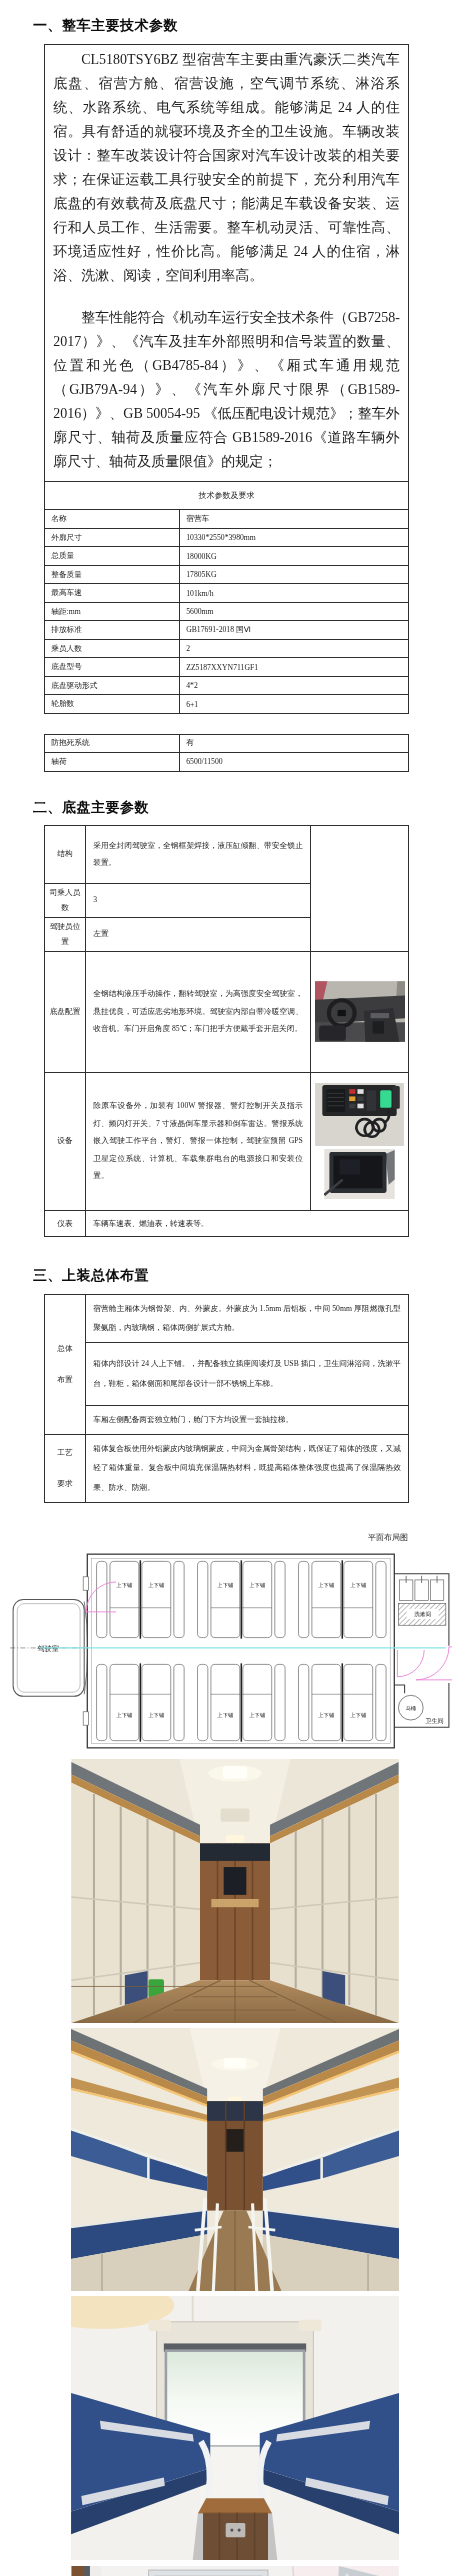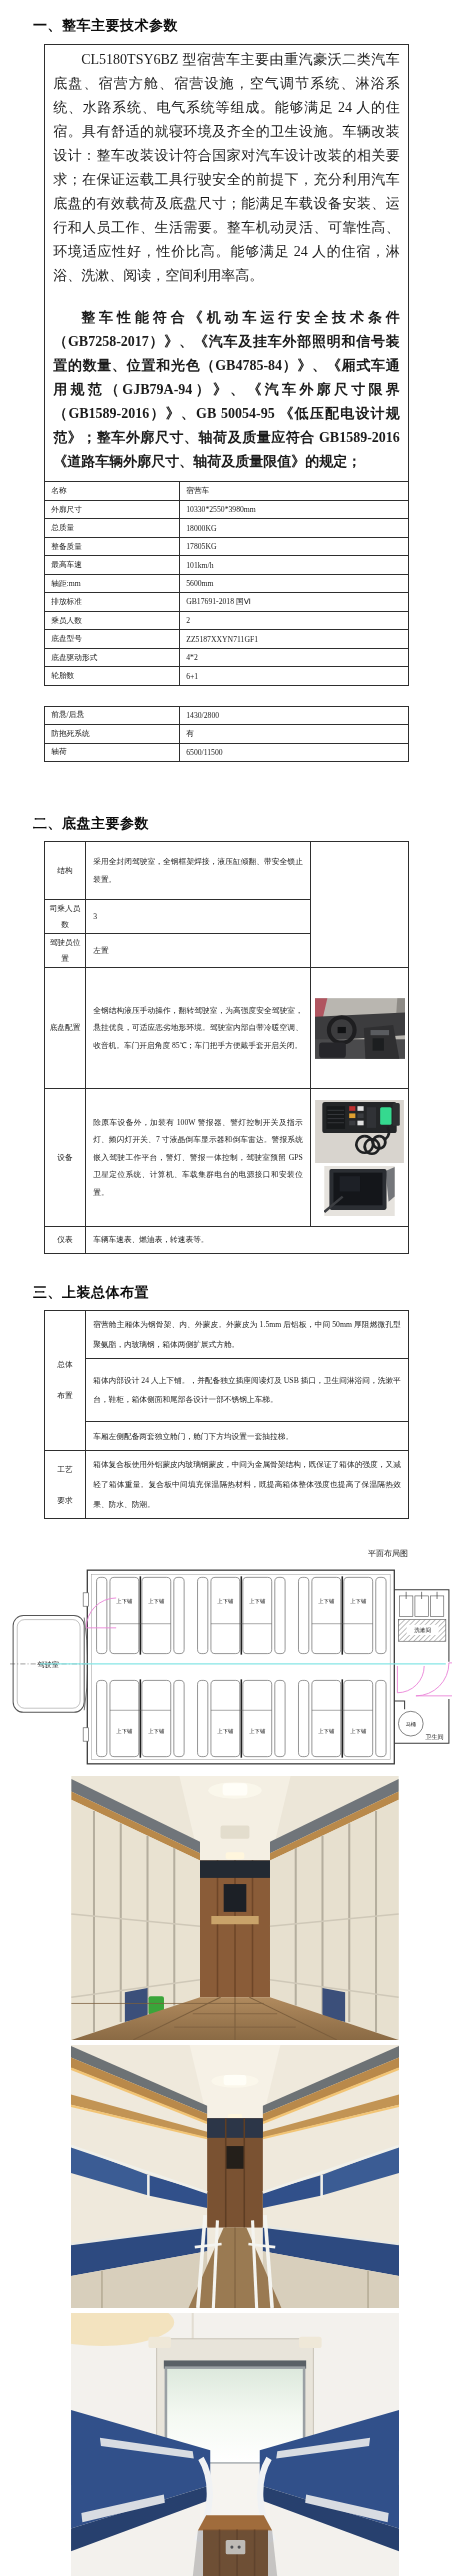--- a/index.html
+++ b/index.html
@@ -10,21 +10,21 @@
   h2.sec-heading { font-family:"Liberation Sans", sans-serif; font-weight:bold;
     font-size:14px; color:#0d0d0d; margin:10.3px 0 8.2px 33px; letter-spacing:0.5px; }
 
   table.tbl { border-collapse:collapse; margin-left:44px; width:364px;
     font-size:7.7px; table-layout:fixed; }
   table.tbl td { border:0.8px solid #2e2e2e; vertical-align:middle; }
 
   .para-cell { padding:3.1px 8.2px 7.2px 8.2px; }
   .para-cell p { margin:0; text-indent:2em; font-size:14px; line-height:24px;
     text-align:justify; }
-  .para-cell p + p { margin-top:18.5px;font-weight:bold; }
+  .para-cell p + p { margin-top:18.5px; }
 
   .hdr-cell { text-align:center; height:28px; font-size:8px; }
 
   .spec-label { padding-left:6.2px; height:18.5px; }
   .spec-value { padding-left:6.2px; height:18.5px; }
 
   .gap38 { height:19.6px; }
 
   .lbl-cell { text-align:center; white-space:pre-line; line-height:15.5px; }
   .txt-cell { padding:4.1px 7.2px; line-height:17.5px; text-align:justify; }
@@ -52,20 +52,23 @@
         <col style="width:229px">
       </colgroup>
     <tbody>
         <tr>
           <td class="para-cell" colspan="2">
       <p>CL5180TSY6BZ 型宿营车主要由重汽豪沃二类汽车底盘、宿营方舱、宿营设施，空气调节系统、淋浴系统、水路系统、电气系统等组成。能够满足 24 人的住宿。具有舒适的就寝环境及齐全的卫生设施。车辆改装设计：整车改装设计符合国家对汽车设计改装的相关要求；在保证运载工具行驶安全的前提下，充分利用汽车底盘的有效载荷及底盘尺寸；能满足车载设备安装、运行和人员工作、生活需要。整车机动灵活、可靠性高、环境适应性好，性价比高。能够满足 24  人的住宿，淋浴、洗漱、阅读，空间利用率高。</p>
       <p>整车性能符合《机动车运行安全技术条件（GB7258-2017）》、《汽车及挂车外部照明和信号装置的数量、位置和光色（GB4785-84）》、《厢式车通用规范（GJB79A-94）》、《汽车外廓尺寸限界（GB1589-2016）》、GB 50054-95 《低压配电设计规范》；整车外廓尺寸、轴荷及质量应符合 GB1589-2016《道路车辆外廓尺寸、轴荷及质量限值》的规定；</p>
     </td>
         </tr>
     <tr>
+          <td class="hdr-cell" colspan="2">技术参数及要求</td>
+        </tr>
+    <tr>
           <td class="spec-label">名称</td>
           <td class="spec-value">宿营车</td>
         </tr>
     <tr>
           <td class="spec-label">外廓尺寸</td>
           <td class="spec-value">10330*2550*3980mm</td>
         </tr>
     <tr>
           <td class="spec-label">总质量</td>
           <td class="spec-value">18000KG</td>
@@ -106,36 +109,32 @@
     </table>
 
   <div class="gap38"></div>
 
   <table class="tbl">
     <colgroup>
         <col style="width:135px">
         <col style="width:229px">
       </colgroup>
     <tbody>
-        <tr>
-          <td class="spec-label">前悬/后悬</td>
-          <td class="spec-value">1430/2800</td>
-        </tr>
     <tr>
           <td class="spec-label">防抱死系统</td>
           <td class="spec-value">有</td>
         </tr>
     <tr>
           <td class="spec-label">轴荷</td>
           <td class="spec-value">6500/11500</td>
         </tr>
   </tbody>
     </table>
 
-  <h2 class="sec-heading" style="margin-top:53px">二、底盘主要参数</h2>
+  <h2 class="sec-heading" style="margin-top:27px">二、底盘主要参数</h2>
 
   <table class="tbl">
     <colgroup>
         <col style="width:41px">
         <col style="width:225px">
         <col style="width:98px">
       </colgroup>
     <tbody>
         <tr style="height:58px">
       <td class="lbl-cell">结构</td>

